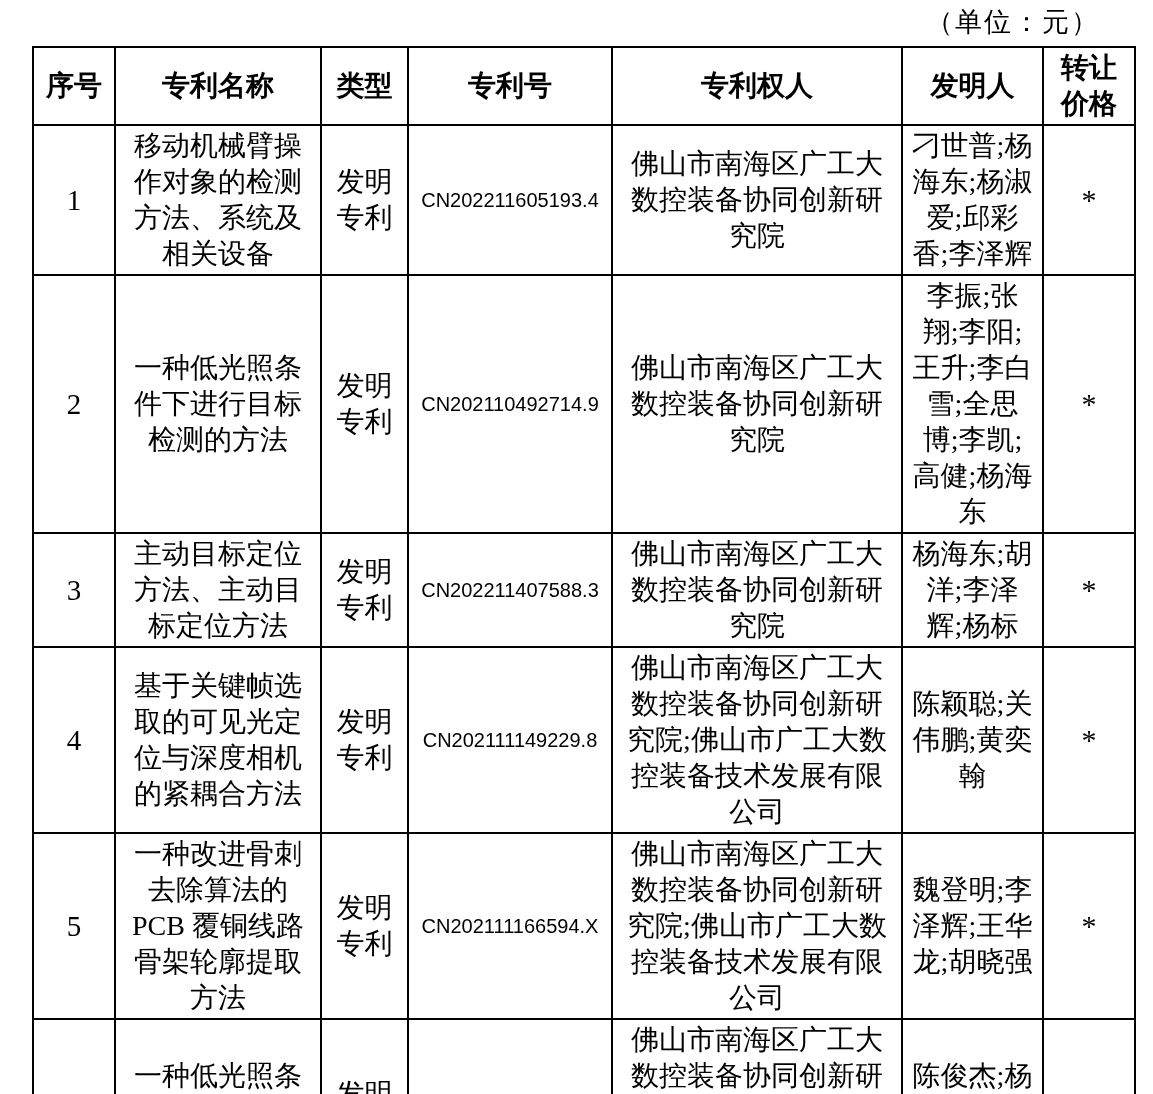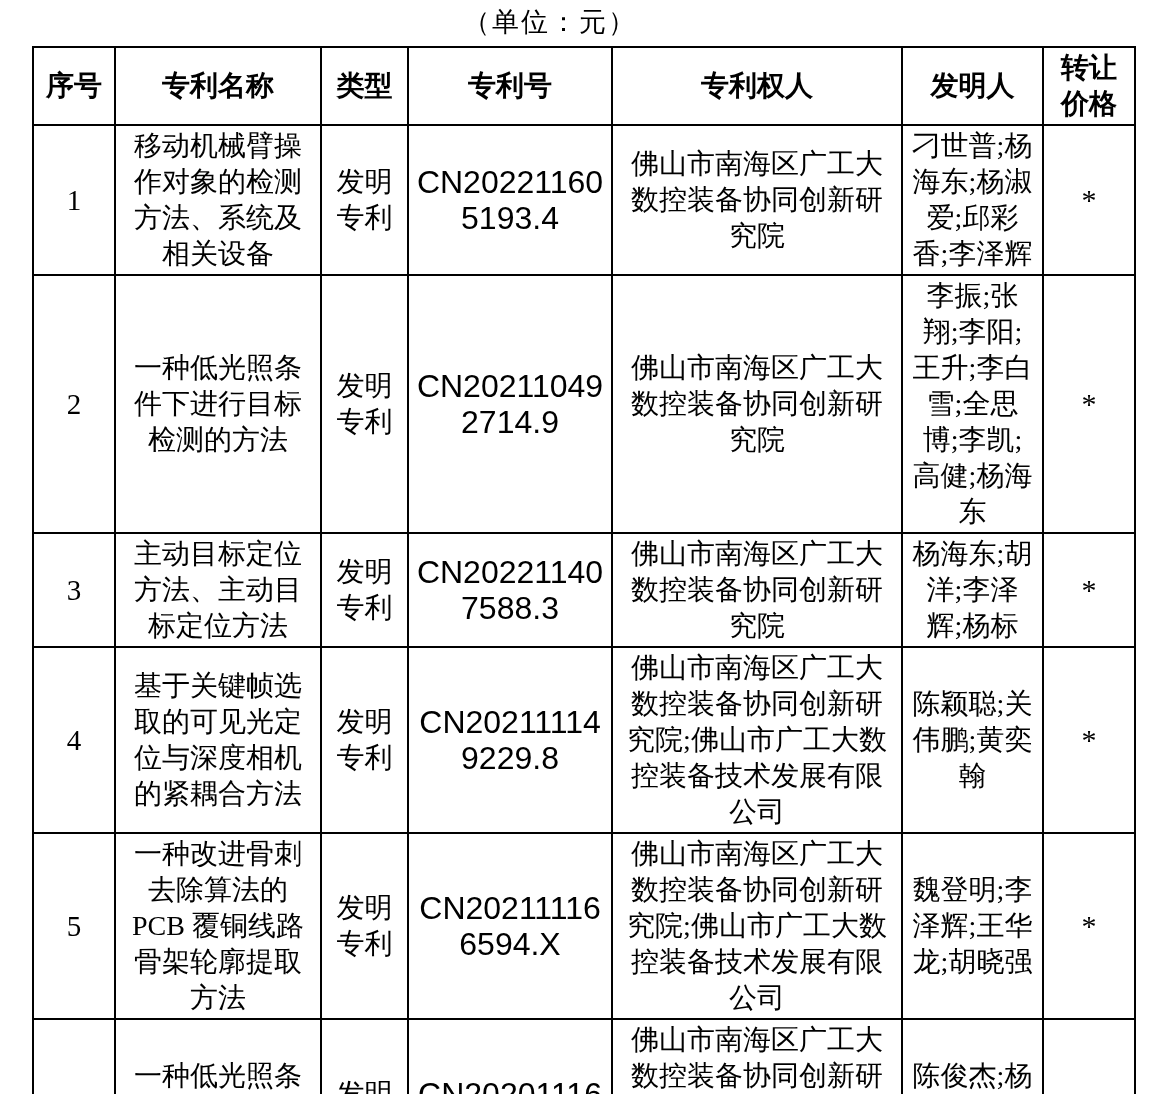--- a/index.html
+++ b/index.html
@@ -5,21 +5,21 @@
   html, body {
     margin: 0;
     padding: 0;
     background: #ffffff;
     width: 1153px;
     height: 1094px;
     font-family: "Liberation Serif", "DejaVu Serif", serif;
     color: #000000;
   }
   .unit-label {
-    text-align: center;
+    text-align: right;
     font-size: 27px;
     line-height: 36px;
     padding: 4px 53px 0 0;
     letter-spacing: 2px;
   }
   table.patent-table {
     border-collapse: collapse;
     table-layout: fixed;
     width: 1102px;
     margin-left: 32px;
@@ -33,21 +33,21 @@
     line-height: 36px;
     padding: 2px 6px;
     box-sizing: border-box;
     word-wrap: break-word;
   }
   .patent-table th {
     font-weight: bold;
   }
   .patent-table td.num-cell {
     font-family: "Liberation Sans", "DejaVu Sans", sans-serif;
-    font-size: 32px;
+    font-size: 20px;
     word-break: break-all;
   }
   .patent-table td.serial-cell {
     font-size: 29px;
   }
   .patent-table td.price-cell {
     font-size: 30px;
   }
   
   tr.hdr   { height: 71px; margin-left: 32px; }

